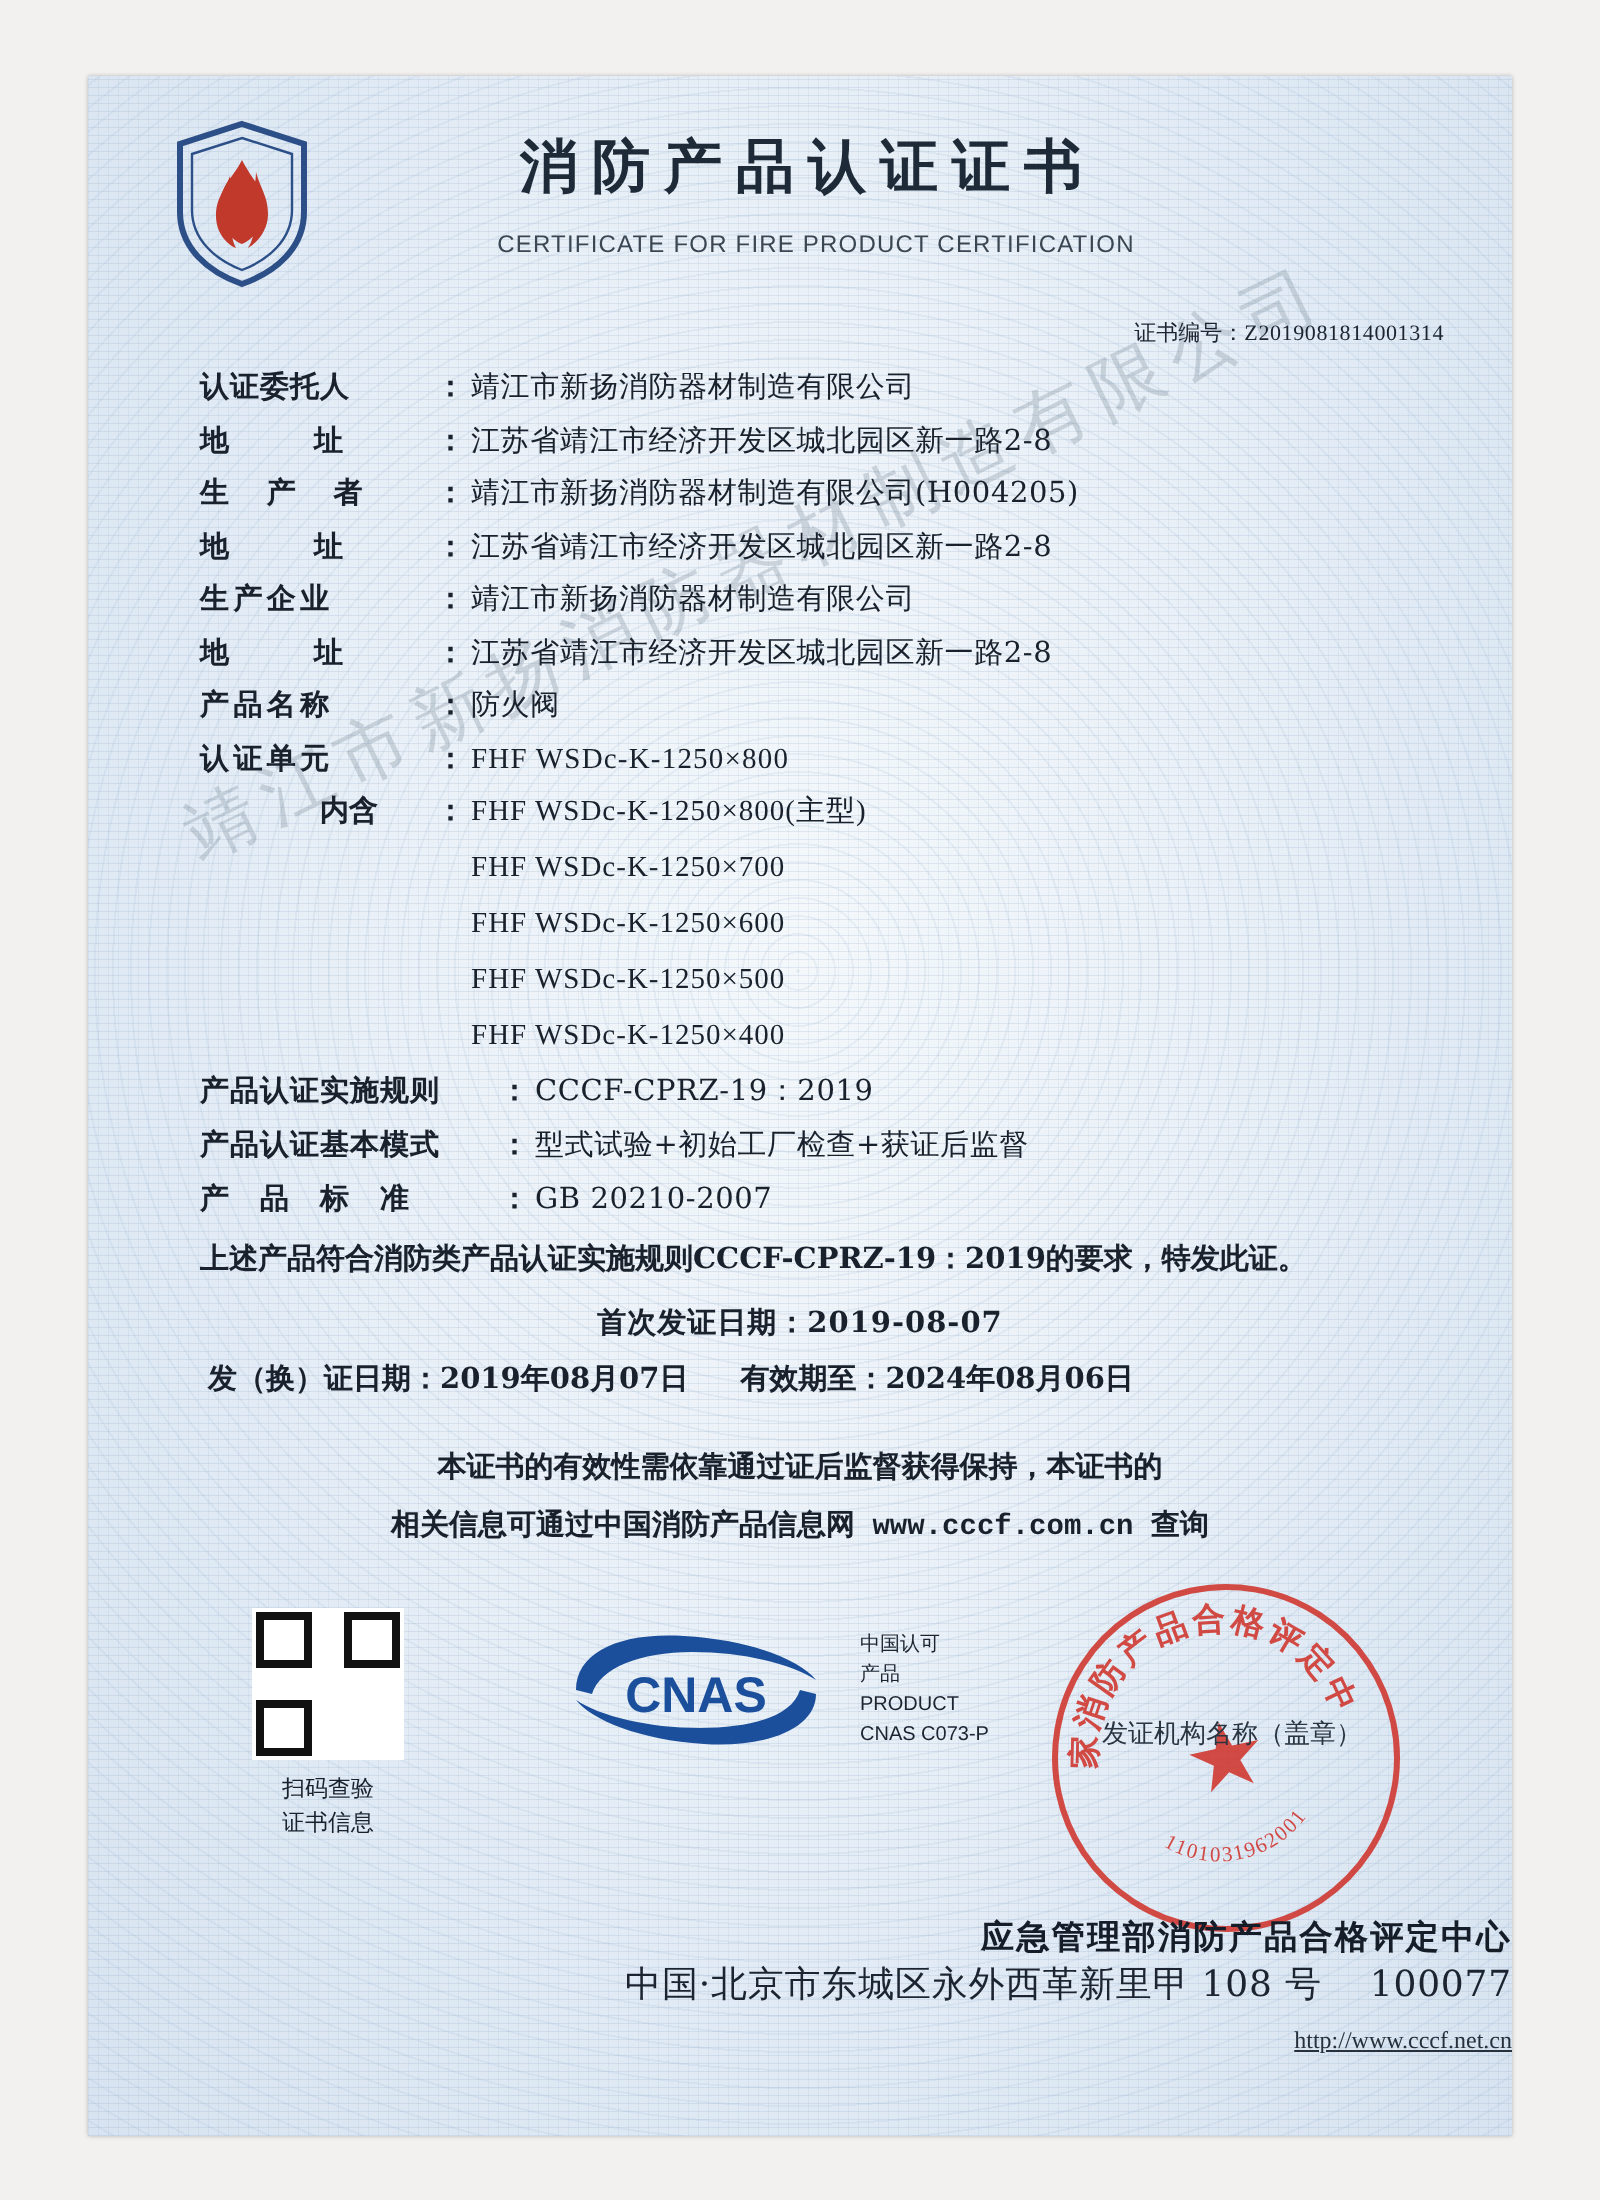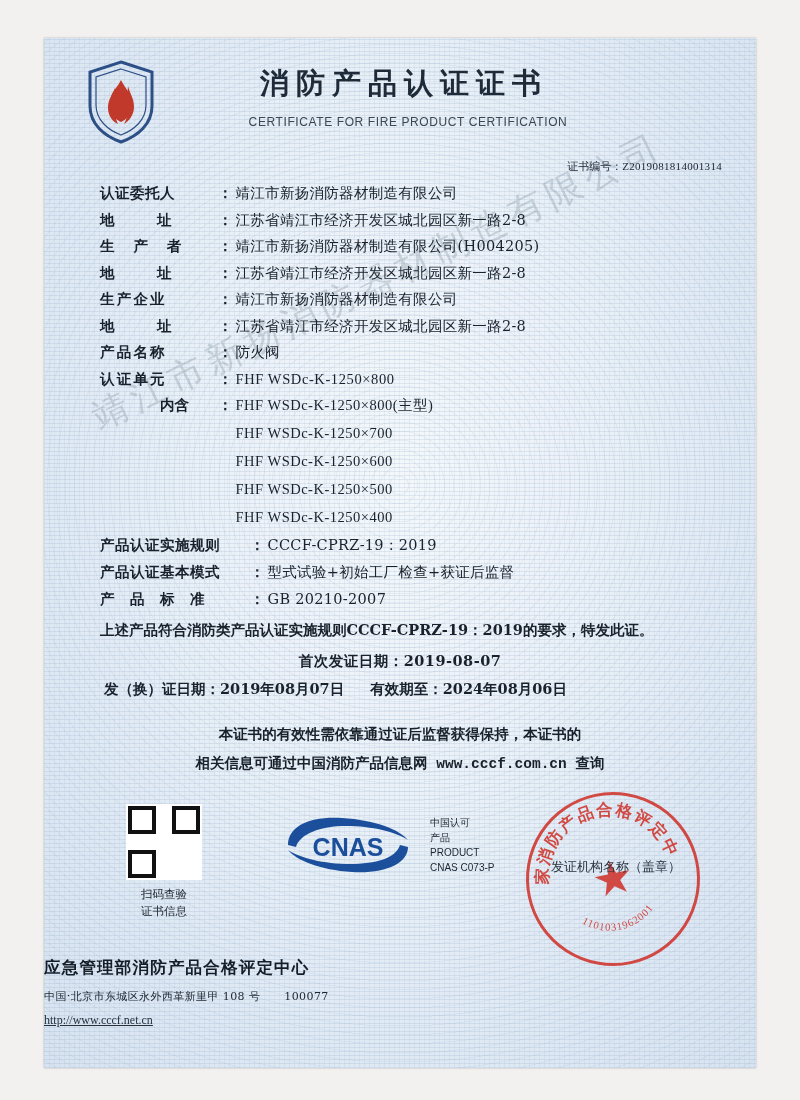--- a/index.html
+++ b/index.html
@@ -304,33 +304,32 @@
     font-size: 13px;
     color: #2a3542;
     z-index: 5;
   }
 
   .footer {
     position: absolute;
     left: 0;
     right: 0;
     bottom: 40px;
-    text-align: left;
+    text-align: right;
   }
   .footer .org {
     font-family: "DejaVu Serif", serif;
     font-size: 16.5px;
     font-weight: bold;
     color: #141d28;
     letter-spacing: 1.2px;
   }
   .footer .addr {
-    margin-top: 10px;
-    font-family: "DejaVu Serif", serif;
-    font-size: 11px;
+    font-family: "DejaVu Serif", serif;
+    font-size: 18px;
     color: #1b2430;
     letter-spacing: 0.4px;
   }
   .footer .addr .zip { display: inline-block; margin-left: 24px; }
   .footer .url {
     margin-top: 9px;
     font-family: "Liberation Serif", serif;
     font-size: 12px;
     color: #26313d;
     text-decoration: underline;

